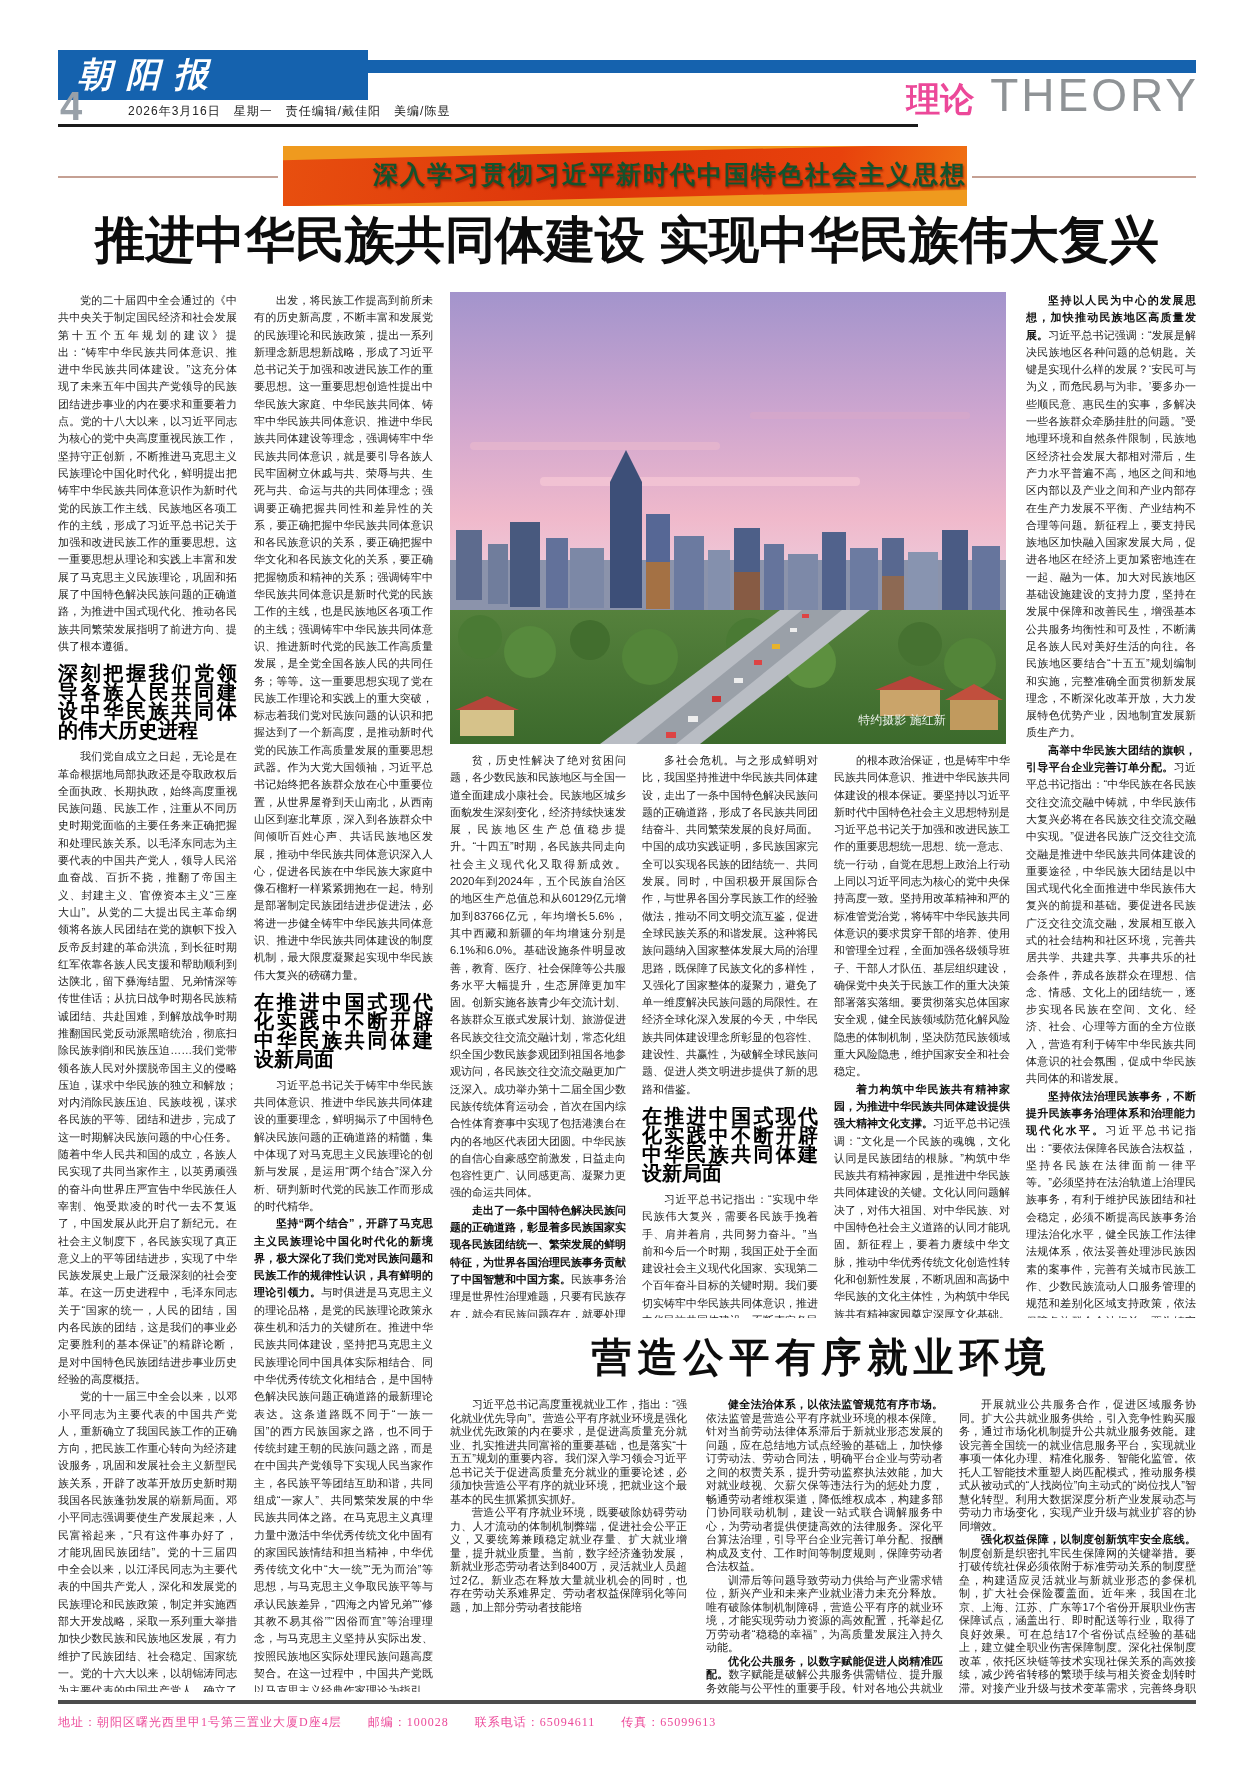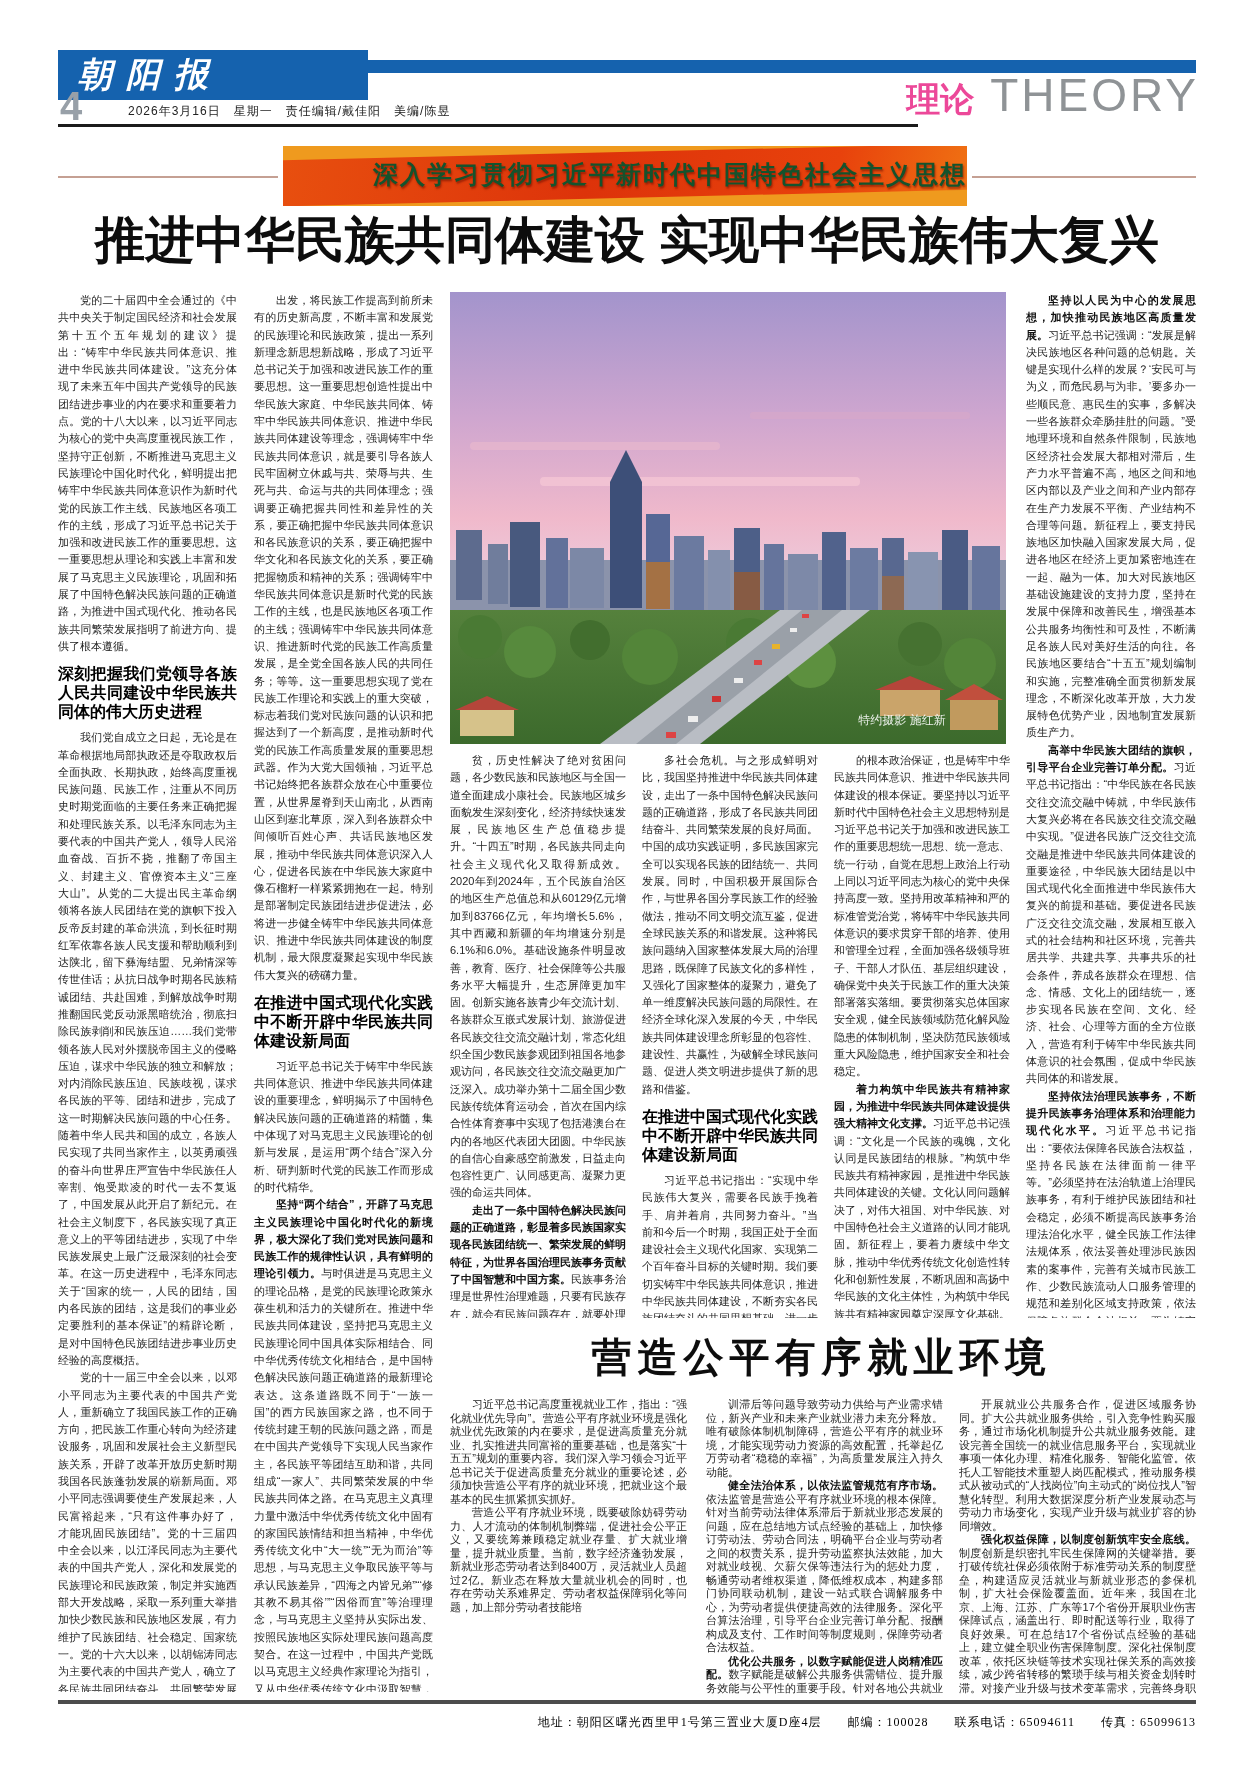--- a/index.html
+++ b/index.html
@@ -26,21 +26,21 @@
         transform:skewY(-1.4deg);}
   #banner .btext{position:absolute;left:0;right:0;top:50%;transform:translateY(-54%);
         text-align:right;color:#14532d;font-size:25px;font-weight:900;letter-spacing:2px;
         text-shadow:1px 2px 2px rgba(120,20,0,.65);white-space:nowrap;}
   
   #headline{left:58px;top:212px;width:1138px;font-size:50px;font-weight:900;color:#0d0d0d;
         line-height:1.15;white-space:nowrap;text-align:center;letter-spacing:0;}
   
   .col{overflow:hidden;text-align:justify;color:#242424;font-size:11px;line-height:17.3px;}
   .col p{margin:0;text-indent:2em;}
-  .col h3{font-size:16px;line-height:19px;color:#000;margin:9px 0 8px 0;font-weight:bold;text-indent:0;}
+  .col h3{font-size:20px;line-height:19px;color:#000;margin:9px 0 8px 0;font-weight:bold;text-indent:0;}
   .col b.lead{font-weight:bold;color:#111;}
   #a1c1{left:58px;top:292px;width:179px;height:1400px;}
   #a1c2{left:254px;top:292px;width:179px;height:1400px;}
   #a1c3{left:450px;top:752px;width:176px;height:566px;}
   #a1c4{left:642px;top:752px;width:176px;height:566px;}
   #a1c5{left:834px;top:752px;width:176px;height:566px;}
   #a1c6{left:1026px;top:292px;width:170px;height:1026px;}
   
   #photo{left:450px;top:292px;width:556px;height:452px;}
   #photo svg{display:block;}
@@ -48,21 +48,21 @@
   #a2-headline{left:447px;top:1330px;width:749px;text-align:center;font-size:40px;
         font-weight:900;color:#0d0d0d;letter-spacing:6px;}
   .col2{overflow:hidden;text-align:justify;color:#242424;font-size:11px;line-height:13.5px;}
   .col2 p{margin:0;text-indent:2em;}
   .col2 b.lead{font-weight:bold;color:#111;}
   #a2c1{left:450px;top:1398px;width:237px;height:296px;}
   #a2c2{left:706px;top:1398px;width:237px;height:296px;}
   #a2c3{left:959px;top:1398px;width:237px;height:296px;}
   
   #footer-rule{left:58px;top:1700px;width:1138px;height:4px;background:#4c4c4c;}
-  #footer-text{left:58px;top:1714px;width:1138px;text-align:right;font-size:12px;color:#000000;
+  #footer-text{left:58px;top:1714px;width:1138px;text-align:left;font-size:12px;color:#ec4899;
         font-family:"Liberation Serif",serif;letter-spacing:1px;}
 </style>
 </head>
 <body>
 
 <div id="page">
 
   <div class="abs" id="top-band"></div>
   <div class="abs" id="mast-box">
     <span class="paper">朝阳报</span>
@@ -196,22 +196,22 @@
       <p><b class="lead">高举中华民族大团结的旗帜，引导平台企业完善订单分配。</b>习近平总书记指出：“中华民族在各民族交往交流交融中铸就，中华民族伟大复兴必将在各民族交往交流交融中实现。”促进各民族广泛交往交流交融是推进中华民族共同体建设的重要途径，中华民族大团结是以中国式现代化全面推进中华民族伟大复兴的前提和基础。要促进各民族广泛交往交流交融，发展相互嵌入式的社会结构和社区环境，完善共居共学、共建共享、共事共乐的社会条件，养成各族群众在理想、信念、情感、文化上的团结统一，逐步实现各民族在空间、文化、经济、社会、心理等方面的全方位嵌入，营造有利于铸牢中华民族共同体意识的社会氛围，促成中华民族共同体的和谐发展。</p>
       <p><b class="lead">坚持依法治理民族事务，不断提升民族事务治理体系和治理能力现代化水平。</b>习近平总书记指出：“要依法保障各民族合法权益，坚持各民族在法律面前一律平等。”必须坚持在法治轨道上治理民族事务，有利于维护民族团结和社会稳定，必须不断提高民族事务治理法治化水平，健全民族工作法律法规体系，依法妥善处理涉民族因素的案事件，完善有关城市民族工作、少数民族流动人口服务管理的规范和差别化区域支持政策，依法保障各族群众合法权益。要为铸牢中华民族共同体意识、推进中华民族共同体建设夯实法治根基，通过国家立法的方式把党在民族工作中取得的重大理论和实践成果转化为国家意志，健全铸牢中华民族共同体意识制度机制。强化法治宣传教育，引导各族群众增强国家意识、公民意识、法治意识，加强对民族工作法律法规和政策执行情况的监督检查，用法律制度保障和推进中华民族共同体建设。</p>
     </div>
 
   <div class="abs" id="a2-headline">营造公平有序就业环境</div>
   <div class="abs col2" id="a2c1">
       <p>习近平总书记高度重视就业工作，指出：“强化就业优先导向”。营造公平有序就业环境是强化就业优先政策的内在要求，是促进高质量充分就业、扎实推进共同富裕的重要基础，也是落实“十五五”规划的重要内容。我们深入学习领会习近平总书记关于促进高质量充分就业的重要论述，必须加快营造公平有序的就业环境，把就业这个最基本的民生抓紧抓实抓好。</p>
       <p>营造公平有序就业环境，既要破除妨碍劳动力、人才流动的体制机制弊端，促进社会公平正义，又要统筹兼顾稳定就业存量、扩大就业增量，提升就业质量。当前，数字经济蓬勃发展，新就业形态劳动者达到8400万，灵活就业人员超过2亿。新业态在释放大量就业机会的同时，也存在劳动关系难界定、劳动者权益保障弱化等问题，加上部分劳动者技能培</p>
     </div>
   <div class="abs col2" id="a2c2">
+      <p><b class="lead">健全法治体系，以依法监管规范有序市场。</b>依法监管是营造公平有序就业环境的根本保障。针对当前劳动法律体系滞后于新就业形态发展的问题，应在总结地方试点经验的基础上，加快修订劳动法、劳动合同法，明确平台企业与劳动者之间的权责关系，提升劳动监察执法效能，加大对就业歧视、欠薪欠保等违法行为的惩处力度，畅通劳动者维权渠道，降低维权成本，构建多部门协同联动机制，建设一站式联合调解服务中心，为劳动者提供便捷高效的法律服务。深化平台算法治理，引导平台企业完善订单分配、报酬构成及支付、工作时间等制度规则，保障劳动者合法权益。</p>
       <p>训滞后等问题导致劳动力供给与产业需求错位，新兴产业和未来产业就业潜力未充分释放。唯有破除体制机制障碍，营造公平有序的就业环境，才能实现劳动力资源的高效配置，托举起亿万劳动者“稳稳的幸福”，为高质量发展注入持久动能。</p>
-      <p><b class="lead">健全法治体系，以依法监管规范有序市场。</b>依法监管是营造公平有序就业环境的根本保障。针对当前劳动法律体系滞后于新就业形态发展的问题，应在总结地方试点经验的基础上，加快修订劳动法、劳动合同法，明确平台企业与劳动者之间的权责关系，提升劳动监察执法效能，加大对就业歧视、欠薪欠保等违法行为的惩处力度，畅通劳动者维权渠道，降低维权成本，构建多部门协同联动机制，建设一站式联合调解服务中心，为劳动者提供便捷高效的法律服务。深化平台算法治理，引导平台企业完善订单分配、报酬构成及支付、工作时间等制度规则，保障劳动者合法权益。</p>
       <p><b class="lead">优化公共服务，以数字赋能促进人岗精准匹配。</b>数字赋能是破解公共服务供需错位、提升服务效能与公平性的重要手段。针对各地公共就业服务资源分布不均衡的问题，应推动公共就业服务向基层延伸，鼓励地区之间</p>
     </div>
   <div class="abs col2" id="a2c3">
       <p>开展就业公共服务合作，促进区域服务协同。扩大公共就业服务供给，引入竞争性购买服务，通过市场化机制提升公共就业服务效能。建设完善全国统一的就业信息服务平台，实现就业事项一体化办理、精准化服务、智能化监管。依托人工智能技术重塑人岗匹配模式，推动服务模式从被动式的“人找岗位”向主动式的“岗位找人”智慧化转型。利用大数据深度分析产业发展动态与劳动力市场变化，实现产业升级与就业扩容的协同增效。</p>
       <p><b class="lead">强化权益保障，以制度创新筑牢安全底线。</b>制度创新是织密扎牢民生保障网的关键举措。要打破传统社保必须依附于标准劳动关系的制度壁垒，构建适应灵活就业与新就业形态的参保机制，扩大社会保险覆盖面。近年来，我国在北京、上海、江苏、广东等17个省份开展职业伤害保障试点，涵盖出行、即时配送等行业，取得了良好效果。可在总结17个省份试点经验的基础上，建立健全职业伤害保障制度。深化社保制度改革，依托区块链等技术实现社保关系的高效接续，减少跨省转移的繁琐手续与相关资金划转时滞。对接产业升级与技术变革需求，完善终身职业技能培训体系，全面提升劳动者抵御风险与转型再就业的能力。</p>
     </div>
 
   <div class="abs" id="footer-rule"></div>
   <div class="abs" id="footer-text">地址：朝阳区曙光西里甲1号第三置业大厦D座4层　　邮编：100028　　联系电话：65094611　　传真：65099613</div>
 

